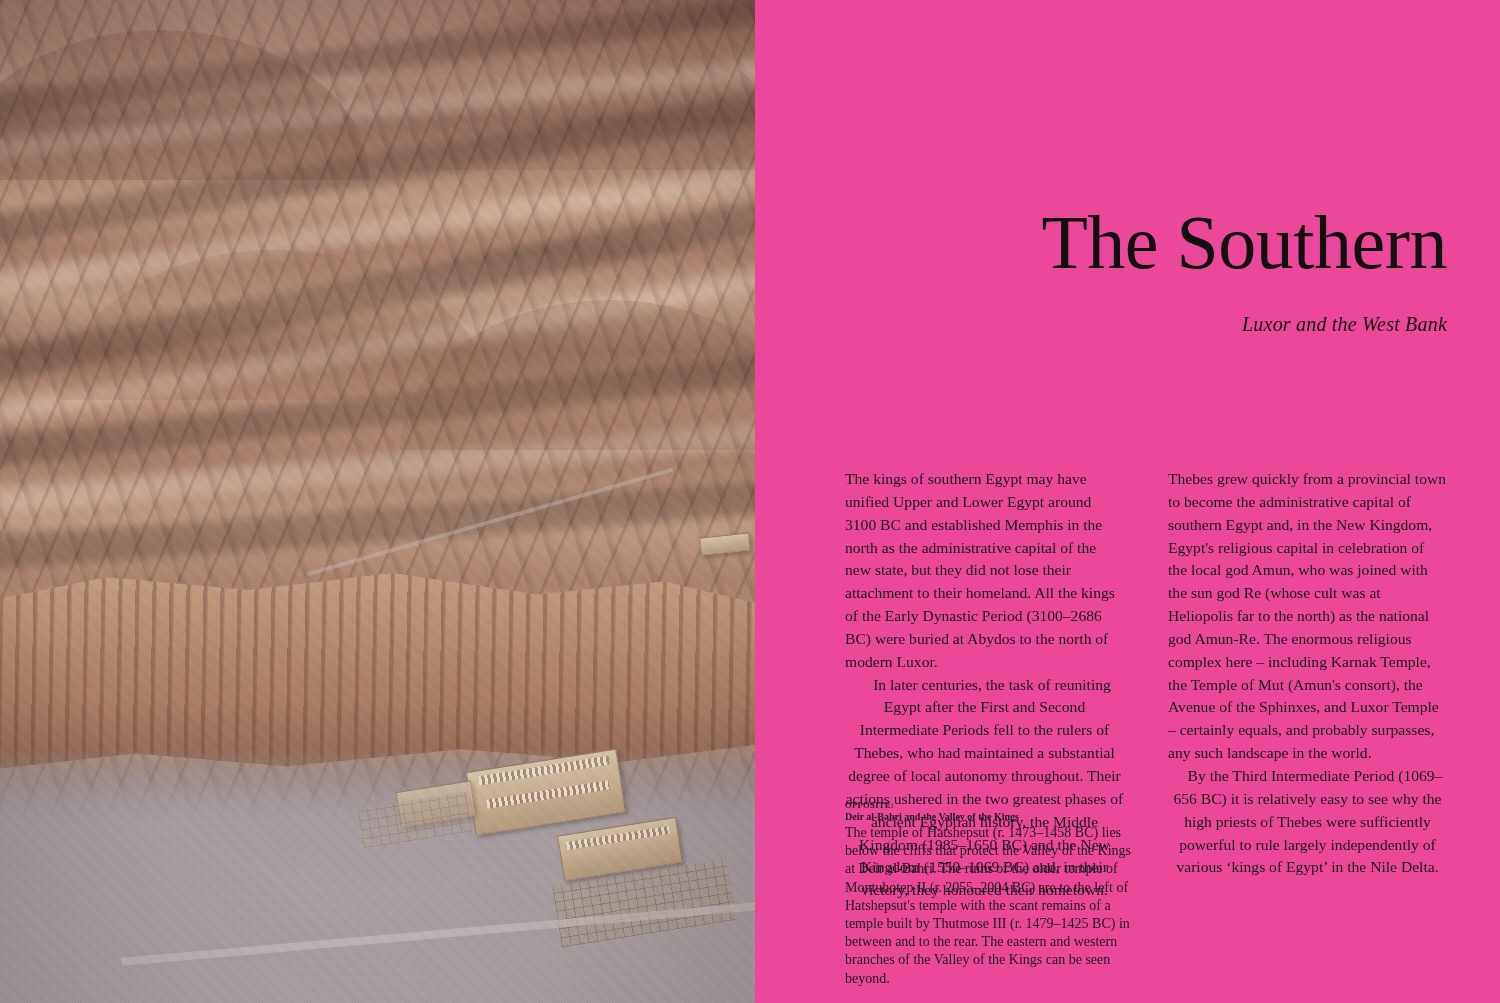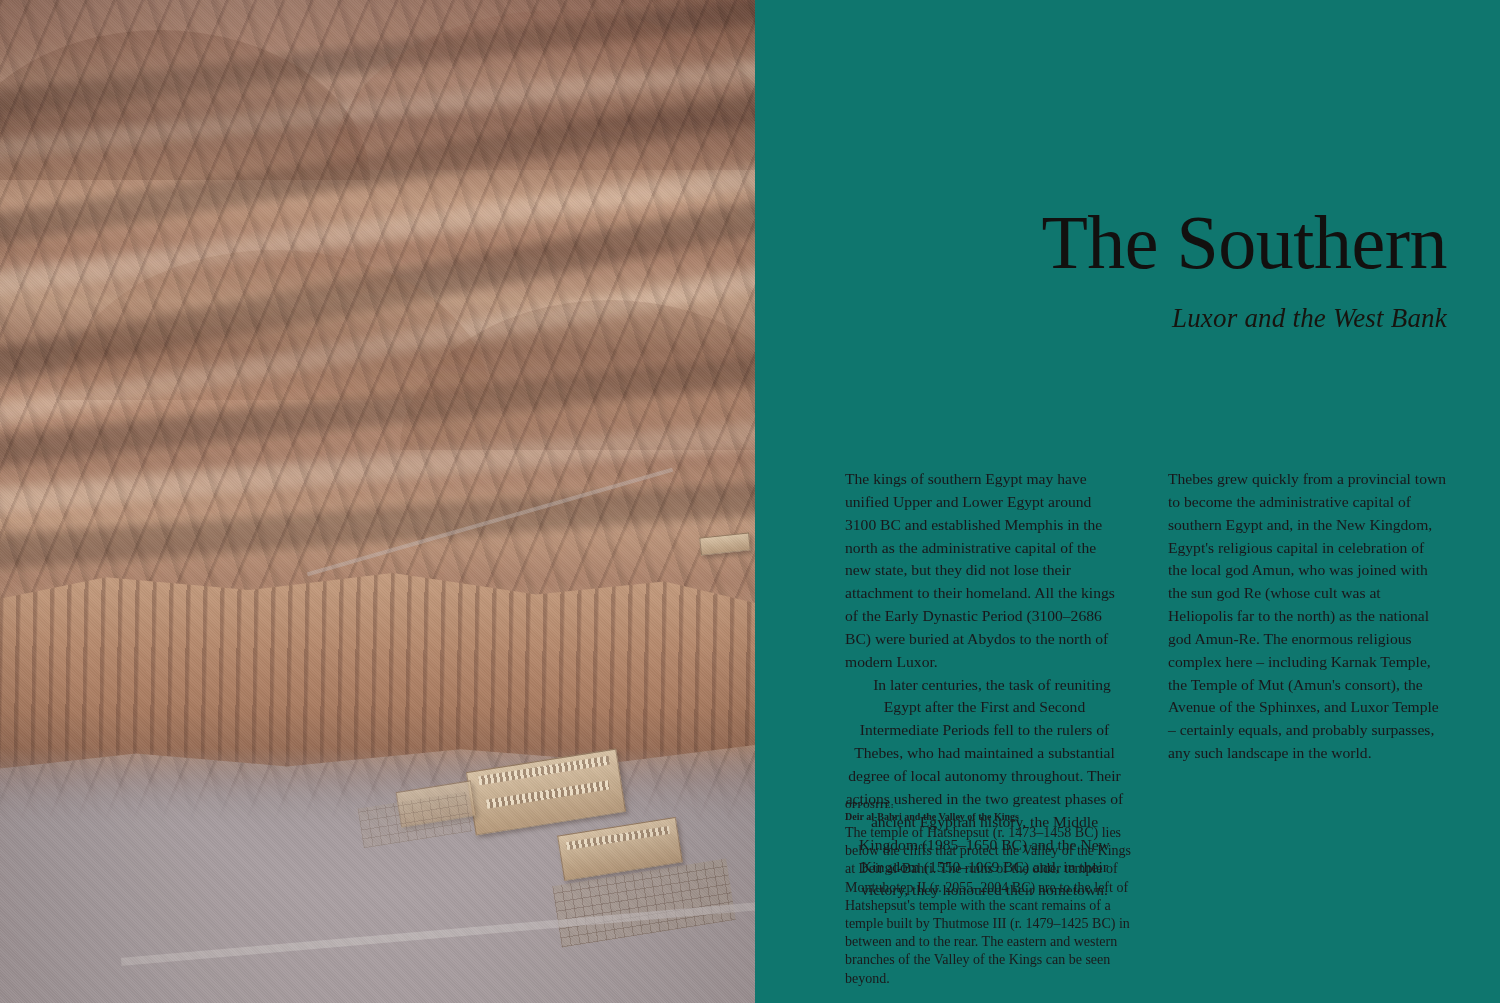--- a/index.html
+++ b/index.html
@@ -162,41 +162,41 @@
     background-image:
       repeating-linear-gradient(45deg, rgba(255,255,255,.035) 0 1px, rgba(0,0,0,.035) 1px 2px);
     pointer-events: none;
   }
 
   
   .text-page {
     position: relative;
     width: 745px;
     height: 1003px;
-    background: #0f766e;
+    background: #ec4899;
   }
   .title-block {
     position: absolute;
     left: 0;
     right: 53px;
     top: 205px;
     text-align: right;
   }
   .title-line {
     font-family: "Liberation Serif", serif;
     font-weight: 400;
     font-size: 76px;
     line-height: 0.98;
     letter-spacing: -0.5px;
     color: #12100f;
   }
   .subtitle {
-    margin-top: 24px;
+    margin-top: 34px;
     font-style: italic;
-    font-size: 27px;
+    font-size: 20px;
     color: #17140f;
     letter-spacing: .2px;
   }
 
   .columns {
     position: absolute;
     left: 90px;
     right: 53px;
     top: 468px;
     display: flex;
@@ -290,20 +290,21 @@
       <div class="subtitle">Luxor and the West Bank</div>
     </div>
 
     <div class="columns">
       <div class="col">
         <p>The kings of southern Egypt may have unified Upper and Lower Egypt around 3100 BC and established Memphis in the north as the administrative capital of the new state, but they did not lose their attachment to their homeland. All the kings of the Early Dynastic Period (3100–2686 BC) were buried at Abydos to the north of modern Luxor.</p>
         <p>In later centuries, the task of reuniting Egypt after the First and Second Intermediate Periods fell to the rulers of Thebes, who had maintained a substantial degree of local autonomy throughout. Their actions ushered in the two greatest phases of ancient Egyptian history, the Middle Kingdom (1985–1650 BC) and the New Kingdom (1550–1069 BC) and, in their victory, they honoured their hometown.</p>
       </div>
       <div class="col">
         <p>Thebes grew quickly from a provincial town to become the administrative capital of southern Egypt and, in the New Kingdom, Egypt's religious capital in celebration of the local god Amun, who was joined with the sun god Re (whose cult was at Heliopolis far to the north) as the national god Amun-Re. The enormous religious complex here – including Karnak Temple, the Temple of Mut (Amun's consort), the Avenue of the Sphinxes, and Luxor Temple – certainly equals, and probably surpasses, any such landscape in the world.</p>
+        <p>By the Third Intermediate Period (1069–656 BC) it is relatively easy to see why the high priests of Thebes were sufficiently powerful to rule largely independently of various ‘kings of Egypt’ in the Nile Delta.</p>
       </div>
     </div>
 
     <div class="caption">
       <div class="opposite">OPPOSITE:</div>
       <div class="cap-title">Deir al-Bahri and the Valley of the Kings</div>
       <div class="cap-body">The temple of Hatshepsut (r. 1473–1458 BC) lies below the cliffs that protect the Valley of the Kings at Deir al-Bahri. The ruins of the older temple of Montuhotep II (r. 2055–2004 BC) are to the left of Hatshepsut's temple with the scant remains of a temple built by Thutmose III (r. 1479–1425 BC) in between and to the rear. The eastern and western branches of the Valley of the Kings can be seen beyond.</div>
     </div>
 
   </div>

